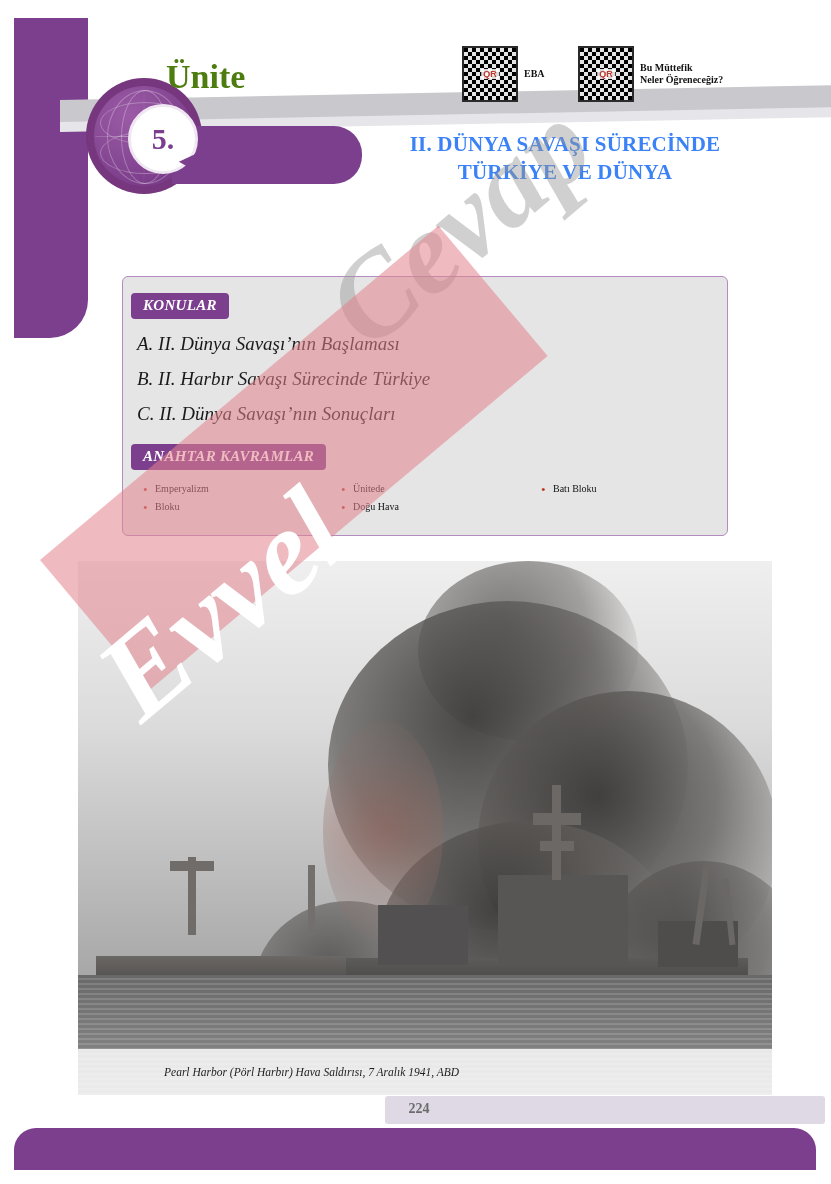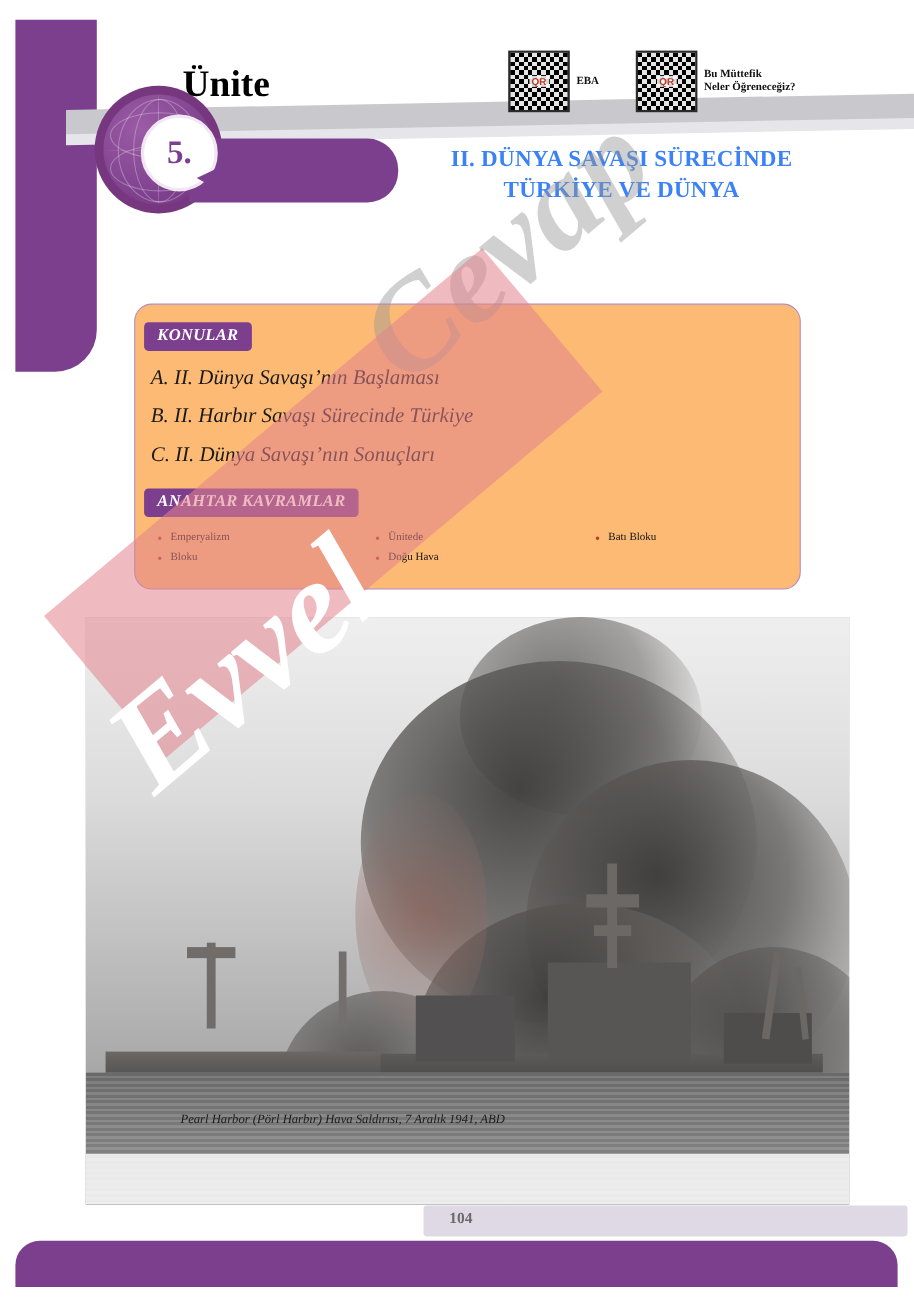--- a/index.html
+++ b/index.html
@@ -149,21 +149,21 @@
     width: 190px;
     height: 58px;
     background: #7c3f8e;
     border-radius: 0 28px 28px 0;
     z-index: 2;
   }
   .unit-label {
     position: absolute;
     left: 166px;
     top: 58px;
-    color: #000000;
+    color: #4d7c0f;
     font-size: 34px;
     font-weight: bold;
     font-family: "Liberation Serif", serif;
     z-index: 3;
   }
   .unit-arrow {
     position: absolute;
     left: 96px;
     top: 76px;
     width: 0; height: 0;
@@ -230,22 +230,22 @@
   }
 
   
   .topics-panel {
     position: absolute;
     left: 122px;
     top: 276px;
     width: 604px;
     height: 258px;
     border: 1px solid #b48cc0;
-    border-radius: 16px;
-    background: #fdba74;
+    border-radius: 6px;
+    background: #e5e5e5;
   }
   .section-tag {
     position: absolute;
     background: #7c3f8e;
     color: #ffffff;
     font-style: italic;
     font-weight: bold;
     font-size: 15px;
     padding: 4px 12px 5px 12px;
     border-radius: 4px;
@@ -531,23 +531,23 @@
     <div class="ship mast-c"></div>
     <div class="ship mast-l"></div>
     <div class="ship mast-l2"></div>
     <div class="ship mast-l3"></div>
     <div class="ship crane"></div>
     <div class="ship crane2"></div>
 
     <div class="water"></div>
     <div class="caption-strip"></div>
   </div>
-  <div class="photo-caption" style="left:164px; top:1010px; bottom:auto;">Pearl Harbor (Pörl Harbır) Hava Saldırısı, 7 Aralık 1941, ABD</div>
+  <div class="photo-caption" style="left:164px; top:1064px; bottom:auto;">Pearl Harbor (Pörl Harbır) Hava Saldırısı, 7 Aralık 1941, ABD</div>
 
   <div class="wm wm-cevap">Cevap</div>
   <div class="wm wm-evvel-band"></div>
   <div class="wm wm-evvel-text">Evvel</div>
 
   <div class="footer-bar"></div>
-  <div class="page-number">104</div>
+  <div class="page-number">224</div>
   <div class="bottom-purple"></div>
 
 </div>
 
 </body></html>

